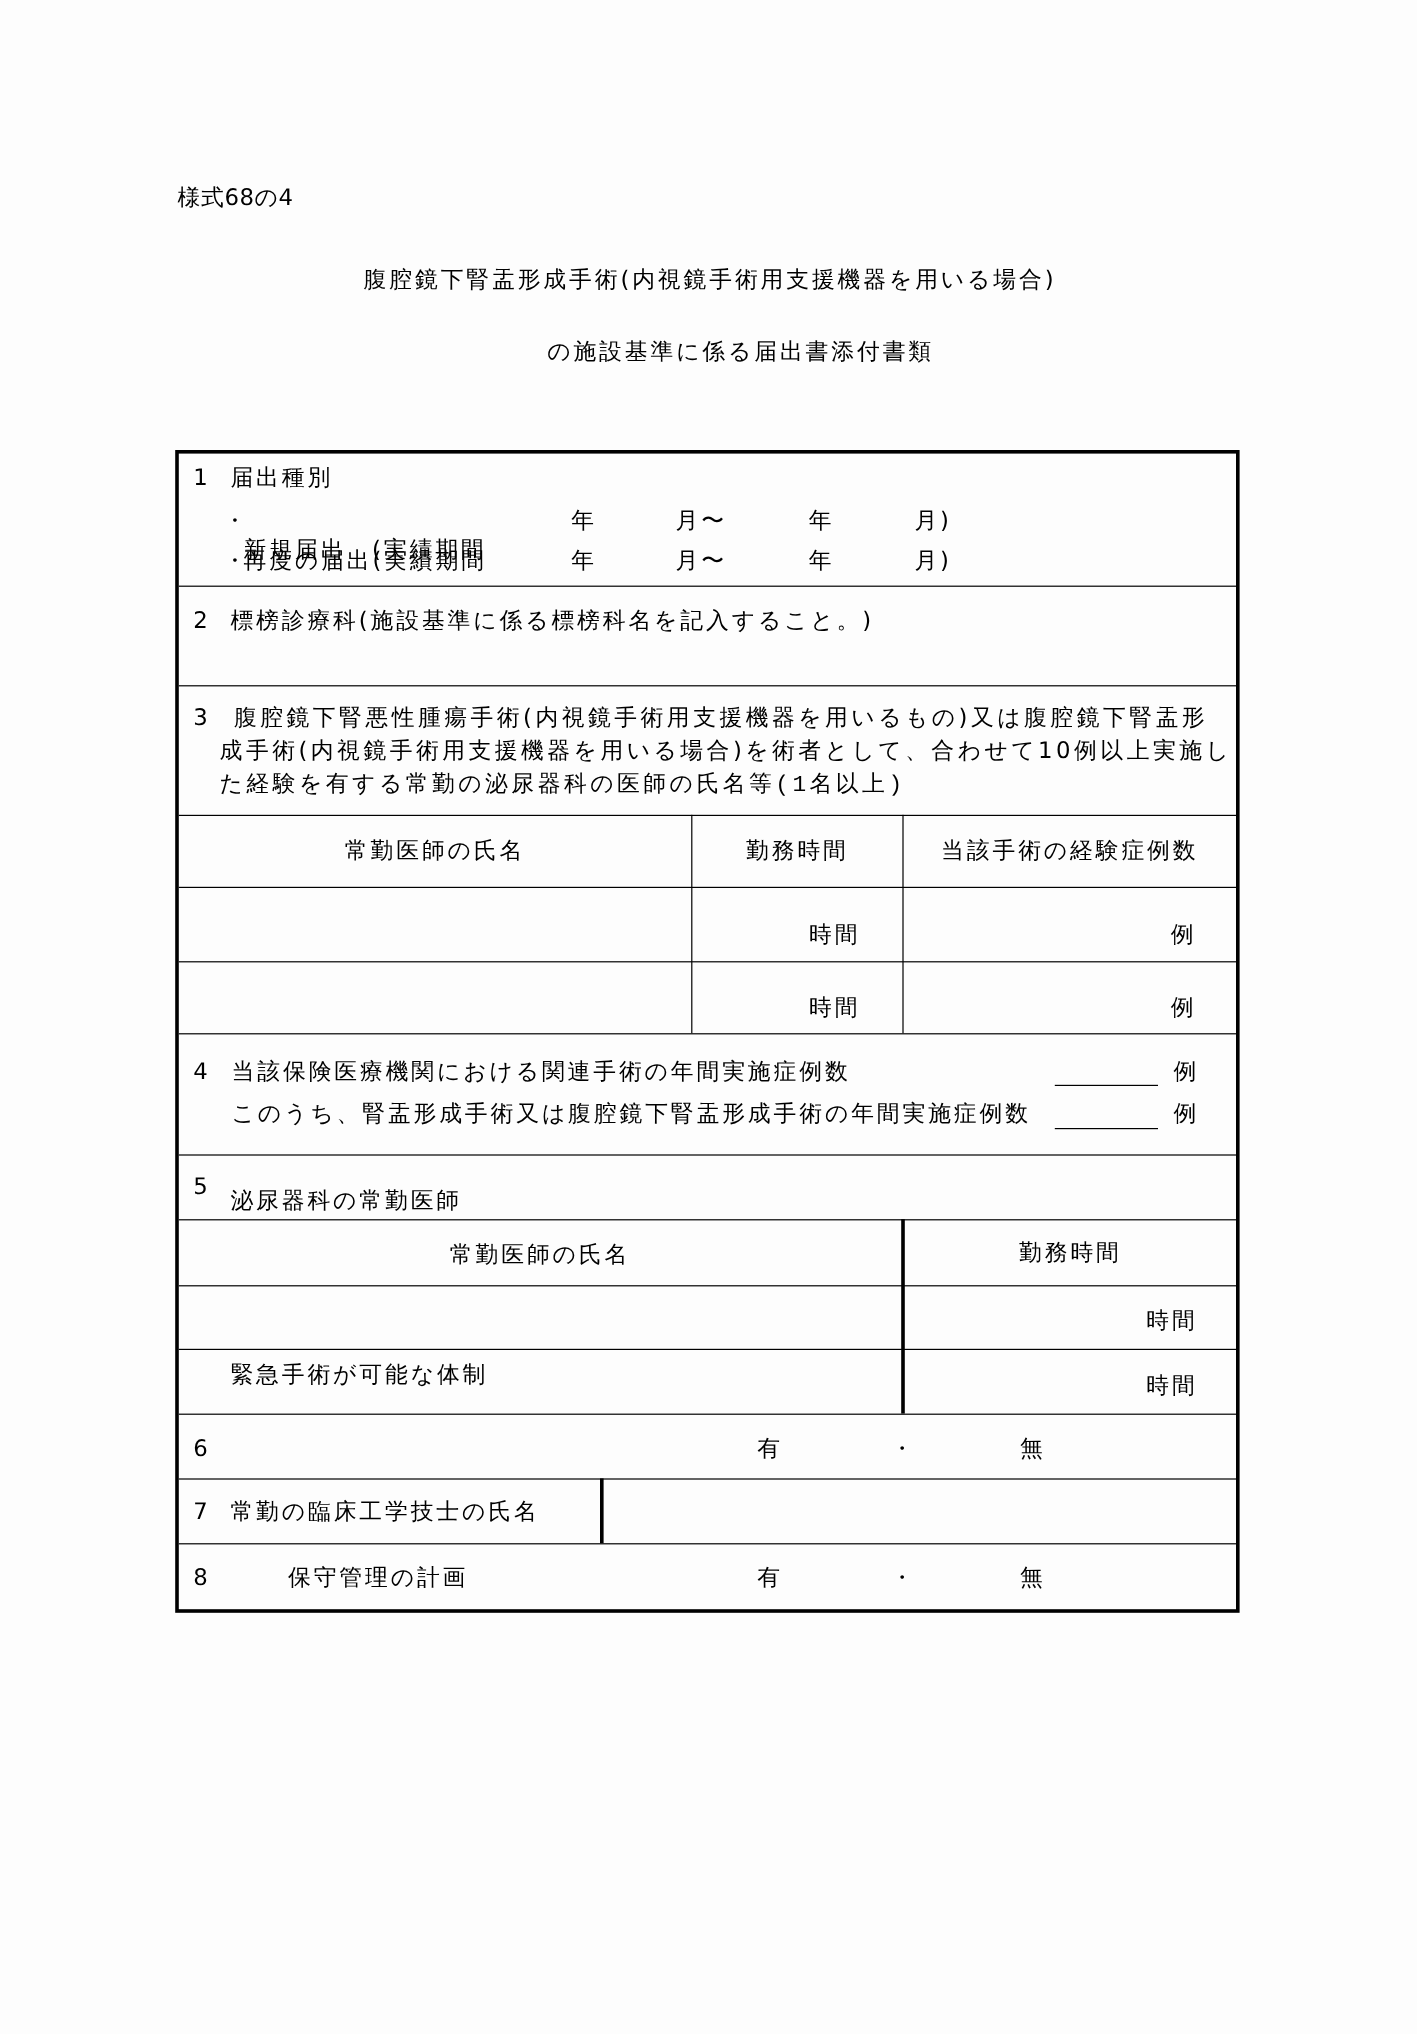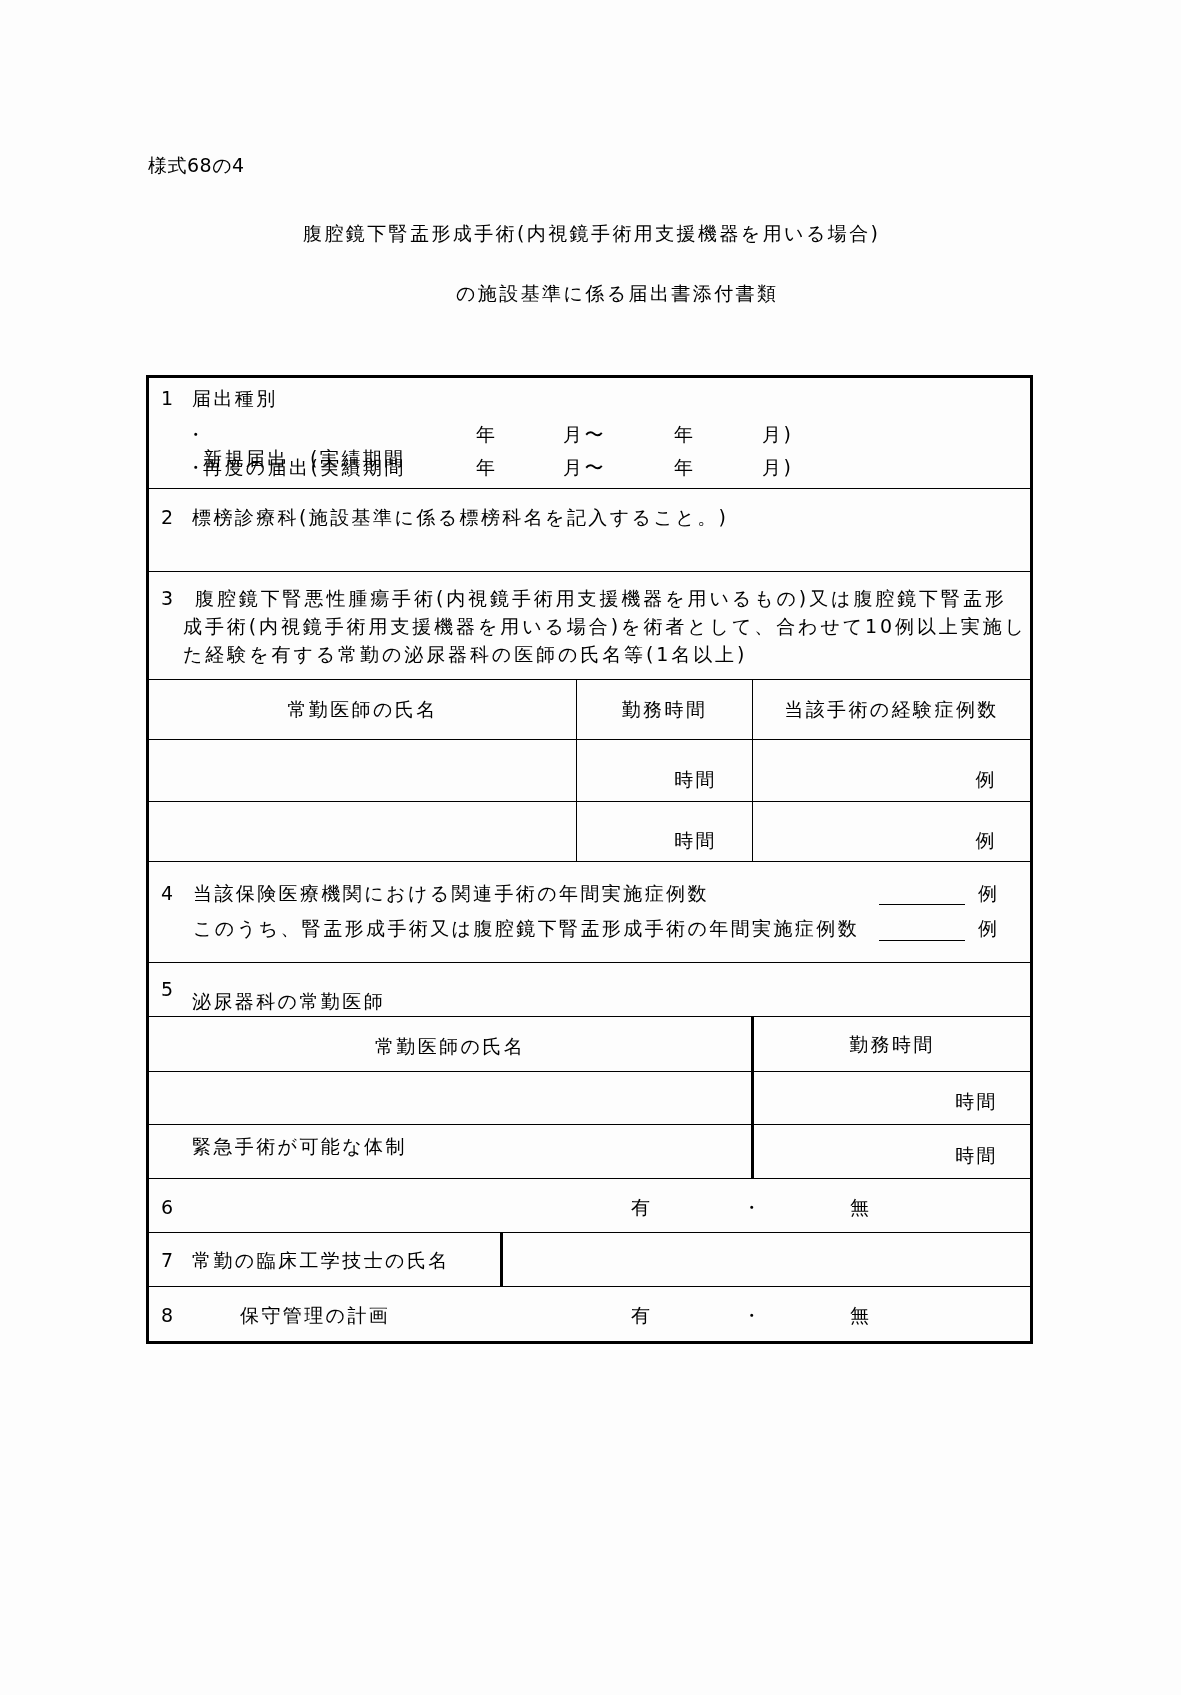--- a/index.html
+++ b/index.html
@@ -66,21 +66,21 @@
 <div>
   <div class="t" style="left:161px;top:505px;">2</div>
   <div class="t" style="left:192px;top:505px;">標榜診療科(施設基準に係る標榜科名を記入すること。)</div>
   <div style="position:absolute;left:192px;top:532px;width:820px;height:34px;"></div>
 </div>
 
 <div>
   <div class="t" style="left:161px;top:586px;">3</div>
   <div class="t" style="left:195px;top:586px;letter-spacing:2.9px;">腹腔鏡下腎悪性腫瘍手術(内視鏡手術用支援機器を用いるもの)又は腹腔鏡下腎盂形</div>
   <div class="t" style="left:183px;top:614px;letter-spacing:2.9px;">成手術(内視鏡手術用支援機器を用いる場合)を術者として、合わせて10例以上実施し</div>
-  <div class="t" style="left:183px;top:642px;letter-spacing:2.9px;">た経験を有する常勤の泌尿器科の医師の氏名等(1名以上)</div>
+  <div class="t" style="left:183px;top:642px;letter-spacing:2.9px;font-family:Liberation Mono, monospace;">た経験を有する常勤の泌尿器科の医師の氏名等(1名以上)</div>
 
   <div class="t c" style="left:149px;width:427px;top:697px;">常勤医師の氏名</div>
   <div class="t c" style="left:577px;width:175px;top:697px;">勤務時間</div>
   <div class="t c" style="left:753px;width:277px;top:697px;">当該手術の経験症例数</div>
 
   <div style="position:absolute;left:149px;top:740px;width:427px;height:61px;"></div>
   <div class="t r" style="left:577px;width:140px;top:767px;">時間</div>
   <div class="t r" style="left:753px;width:244px;top:767px;">例</div>
 
   <div style="position:absolute;left:149px;top:802px;width:427px;height:59px;"></div>

